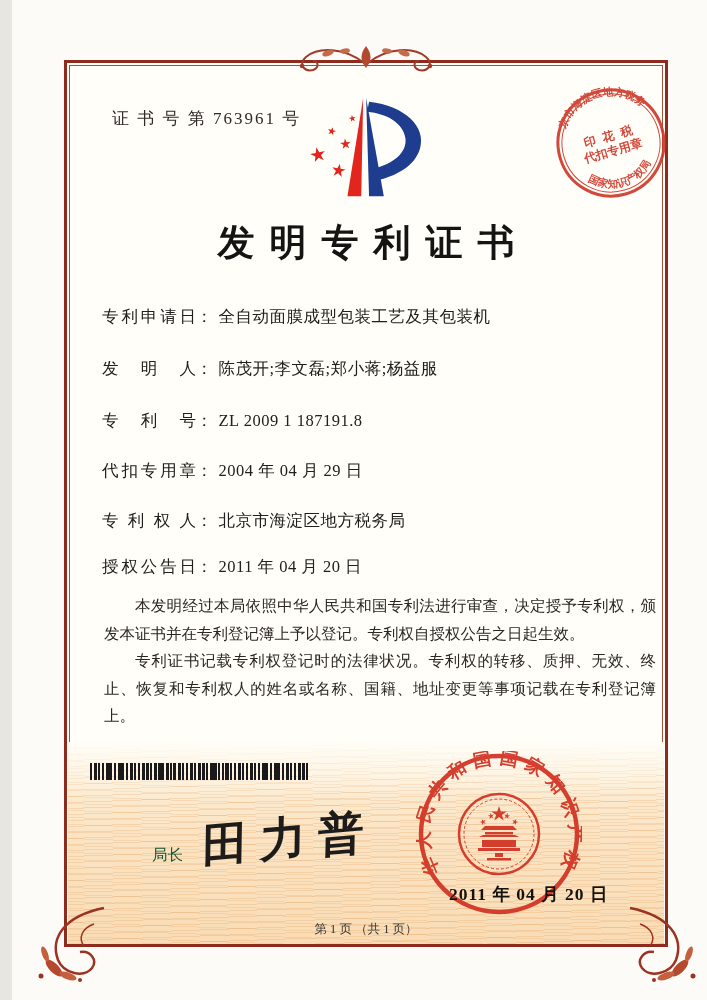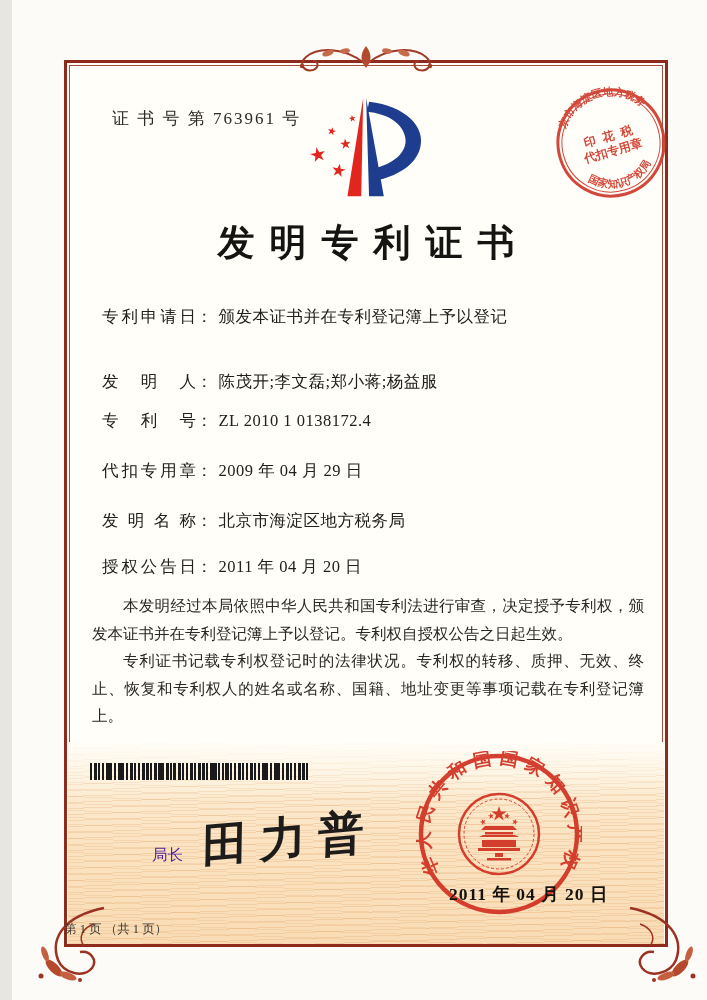--- a/index.html
+++ b/index.html
@@ -19,36 +19,36 @@
   .cert-no{position:absolute;left:100px;top:107px;font-size:17px;letter-spacing:2px;color:#2e2a28;z-index:2;}
   .logo{position:absolute;left:292px;top:94px;z-index:2;}
   .tax-stamp{position:absolute;left:540px;top:84px;transform:rotate(-16deg);z-index:2;opacity:.92;}
   .title{position:absolute;left:52px;top:218px;width:604px;text-align:center;font-size:37px;
          font-weight:700;letter-spacing:15px;text-indent:15px;color:#151412;z-index:2;}
   .fields{position:absolute;left:90px;top:306px;z-index:2;}
   .field-row{position:absolute;left:0;white-space:nowrap;font-size:16.5px;color:#22201e;}
   .field-label{display:inline-block;width:94px;text-align:justify;text-align-last:justify;vertical-align:top;}
   .field-colon{display:inline-block;}
   .field-value{display:inline-block;margin-left:6px;letter-spacing:.5px;}
-  .body-text{position:absolute;left:80px;top:592px;width:552px;z-index:2;
+  .body-text{position:absolute;left:92px;top:592px;width:552px;z-index:2;
              font-size:15.5px;line-height:27.5px;color:#2a2724;text-align:justify;}
   .body-text p{margin:0;text-indent:2em;}
   .barcode{position:absolute;left:78px;top:763px;width:218px;height:17px;z-index:2;
     background:
       repeating-linear-gradient(90deg,#1a1a1a 0 2px,rgba(0,0,0,0) 2px 4px),
       repeating-linear-gradient(90deg,#1a1a1a 0 1px,rgba(0,0,0,0) 1px 6px),
       repeating-linear-gradient(90deg,rgba(0,0,0,0) 0 5px,#1a1a1a 5px 7px,rgba(0,0,0,0) 7px 13px);}
-  .signer{position:absolute;left:140px;top:845px;font-size:15.5px;color:#4c1d95;z-index:3;}
+  .signer{position:absolute;left:140px;top:845px;font-size:15.5px;color:#14532d;z-index:3;}
   .signature{position:absolute;left:190px;top:808px;font-size:46px;font-weight:700;color:#1d1c1a;
              letter-spacing:12px;transform:rotate(-5deg) skewX(-6deg);z-index:3;
              font-family:"DejaVu Serif",serif;}
   .seal{position:absolute;left:404px;top:751px;z-index:3;opacity:.93;}
   .seal-date{position:absolute;left:437px;top:882px;font-size:17.5px;font-weight:700;
              letter-spacing:1px;color:#14120f;z-index:4;}
-  .footer{position:absolute;left:52px;top:921px;width:604px;
+  .footer{position:absolute;left:52px;top:921px;width:604px;text-align:center;
           font-size:12.5px;color:#3a3530;z-index:2;}
   .orn-top{position:absolute;left:244px;top:41px;z-index:2;}
   .orn-bl{position:absolute;left:20px;top:896px;z-index:2;}
   .orn-br{position:absolute;left:598px;top:896px;transform:scaleX(-1);z-index:2;}
   .hidden-defs{position:absolute;width:0;height:0;}
 </style>
 </head>
 <body>
 
 <svg class="hidden-defs" aria-hidden="true">
@@ -120,33 +120,33 @@
     <text y="12" text-anchor="middle" font-size="12" font-weight="bold" fill="#cf3a2b">代扣专用章</text>
     <text font-size="10.5" font-weight="bold" fill="#cf3a2b">
       <textPath href="#taxBot" startOffset="50%" text-anchor="middle">国家知识产权局</textPath>
     </text>
   </svg>
 
   <div class="title">发明专利证书</div>
 
   <div class="fields">
     <div class="field-row" style="top:0">
-      <span class="field-label">专利申请日</span><span class="field-colon">：</span><span class="field-value">颁发本证书并在专利登记簿上予以登记</span>
+      <span class="field-label">专利申请日</span><span class="field-colon">：</span><span class="field-value">全自动面膜成型包装工艺及其包装机</span>
     </div>
-    <div class="field-row" style="top:65px">
+    <div class="field-row" style="top:52px">
       <span class="field-label">发明人</span><span class="field-colon">：</span><span class="field-value">陈茂开;李文磊;郑小蒋;杨益服</span>
     </div>
     <div class="field-row" style="top:104px">
-      <span class="field-label">专利号</span><span class="field-colon">：</span><span class="field-value">ZL 2010 1 0138172.4</span>
+      <span class="field-label">专利号</span><span class="field-colon">：</span><span class="field-value">ZL 2009 1 187191.8</span>
     </div>
     <div class="field-row" style="top:154px">
-      <span class="field-label">代扣专用章</span><span class="field-colon">：</span><span class="field-value">2009 年 04 月 29 日</span>
+      <span class="field-label">代扣专用章</span><span class="field-colon">：</span><span class="field-value">2004 年 04 月 29 日</span>
     </div>
     <div class="field-row" style="top:204px">
-      <span class="field-label">发明名称</span><span class="field-colon">：</span><span class="field-value">北京市海淀区地方税务局</span>
+      <span class="field-label">专利权人</span><span class="field-colon">：</span><span class="field-value">北京市海淀区地方税务局</span>
     </div>
     <div class="field-row" style="top:250px">
       <span class="field-label">授权公告日</span><span class="field-colon">：</span><span class="field-value">2011 年 04 月 20 日</span>
     </div>
   </div>
 
   <div class="body-text">
     <p>本发明经过本局依照中华人民共和国专利法进行审查，决定授予专利权，颁发本证书并在专利登记簿上予以登记。专利权自授权公告之日起生效。</p>
     <p>专利证书记载专利权登记时的法律状况。专利权的转移、质押、无效、终止、恢复和专利权人的姓名或名称、国籍、地址变更等事项记载在专利登记簿上。</p>
   </div>

